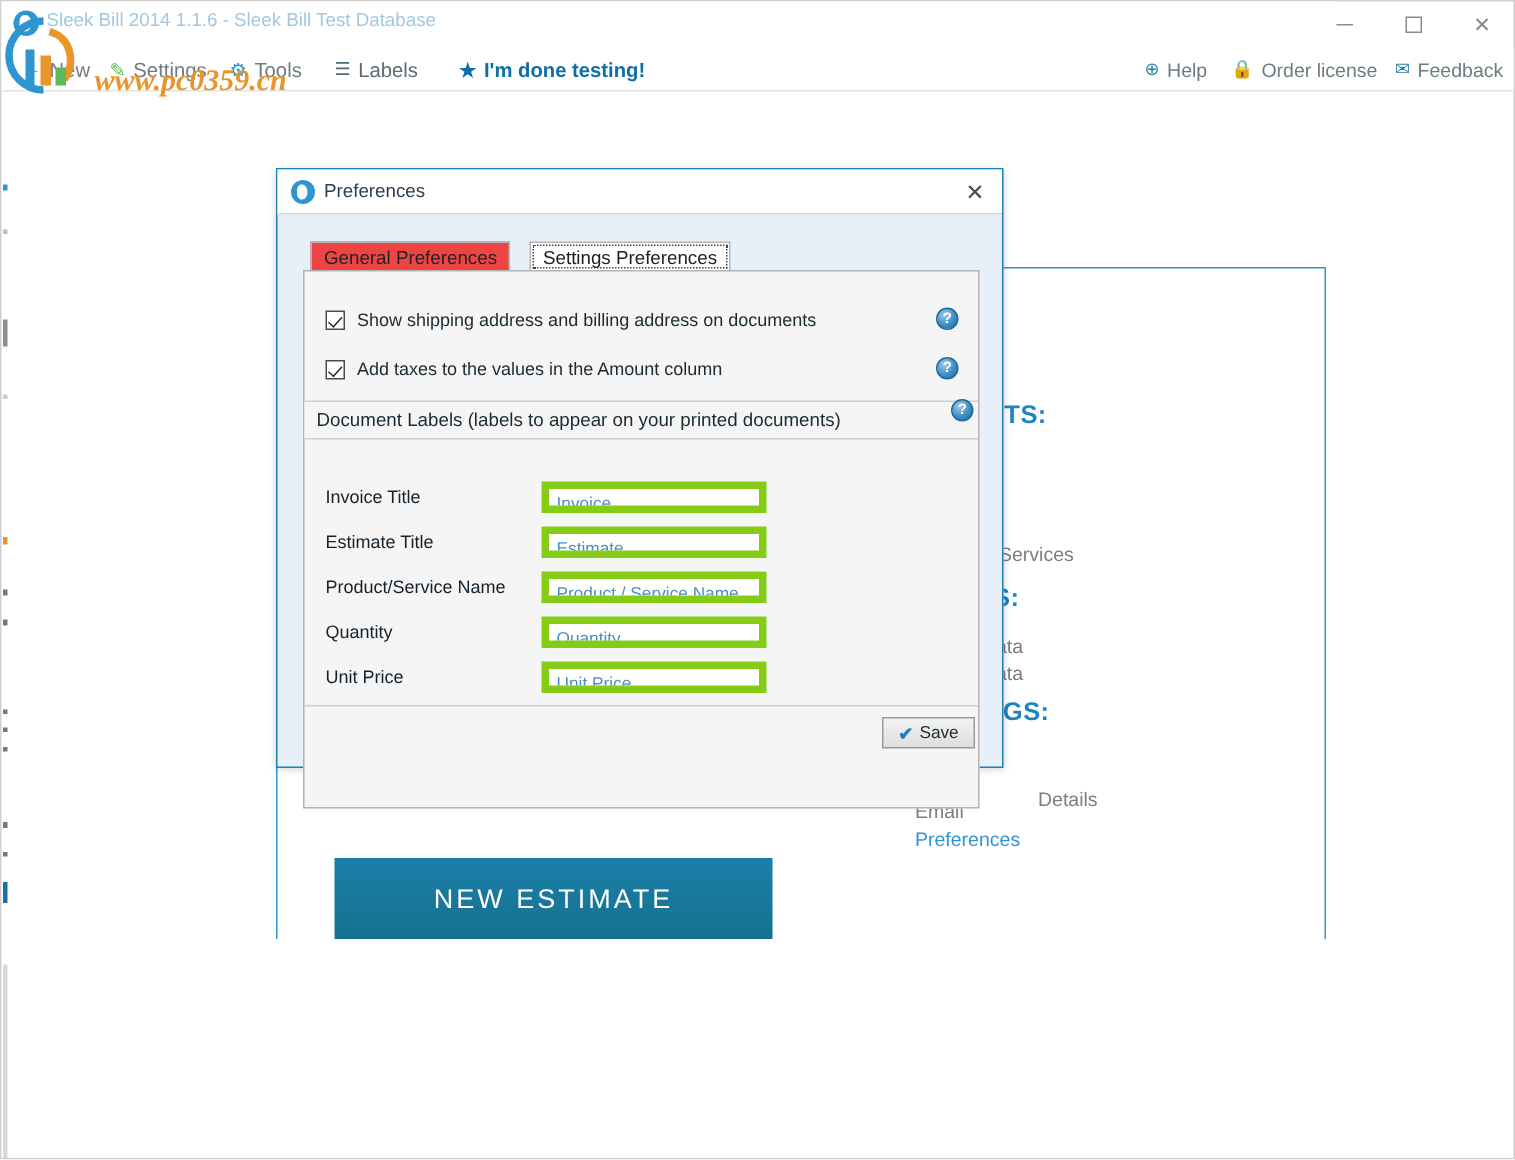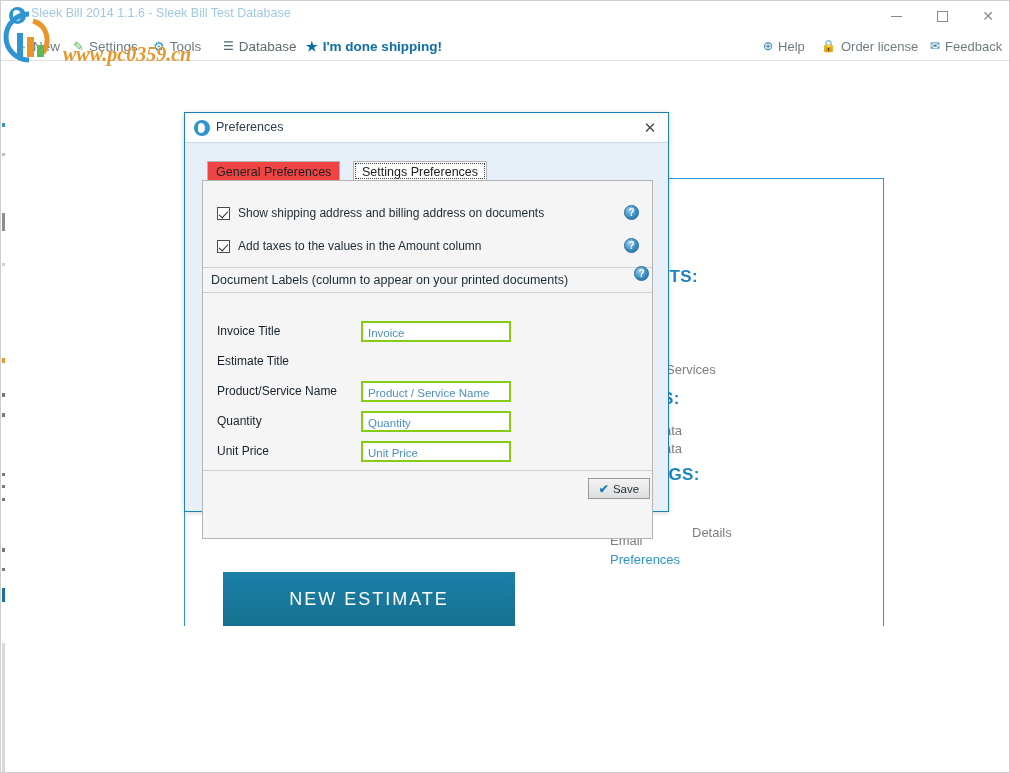--- a/index.html
+++ b/index.html
@@ -211,21 +211,21 @@
     white-space:nowrap;
   }
 
   .fld-row { position:absolute; left:14px; width:420px; height:22px; }
   .fld-label {
     position:absolute; left:0; top:3px; font-size:12px; color:#16222b;
     white-space:nowrap;
   }
   .fld-input {
     position:absolute; left:144px; top:0; width:150px; height:21px;
-    border:2px solid #84cc16; background:#ffffff;
+    border:5px solid #84cc16; background:#ffffff;
     font-size:11.5px; color:#4d8fbe; padding:2px 4px 0 5px;
     font-family:"Liberation Sans", sans-serif;
     line-height:17px; white-space:nowrap; overflow:hidden;
   }
   #fld-1 { top:140px; }
   #fld-2 { top:170px; }
   #fld-3 { top:200px; }
   #fld-4 { top:230px; }
   #fld-5 { top:260px; }
 
@@ -269,25 +269,25 @@
     <div class="tb-item" id="tb-set">
       <span class="tb-ico">✎</span>
       <span>Settings</span>
     </div>
     <div class="tb-item" id="tb-tools">
       <span class="tb-ico">⚙</span>
       <span>Tools</span>
     </div>
     <div class="tb-item" id="tb-rep">
       <span class="tb-ico">☰</span>
-      <span>Database</span>
+      <span>Labels</span>
     </div>
     <div class="tb-item" id="tb-done">
       <span class="tb-ico">★</span>
-      <span>I'm done shipping!</span>
+      <span>I'm done testing!</span>
     </div>
 
     <div class="tb-right" id="tb-help">
       <span class="tb-ico">⊕</span>
       <span>Help</span>
     </div>
     <div class="tb-right" id="tb-license">
       <span class="tb-ico">🔒</span>
       <span>Order license</span>
     </div>
@@ -401,32 +401,33 @@
 
       <div class="chk-row" id="chk-row-2">
         <span class="chk-box"></span>
         <span>Add taxes to the values in the Amount column</span>
       </div>
       <div class="help-ico" id="help-2">
         <span>?</span>
       </div>
 
       <div id="labels-bar">
-        <span>Document Labels (column to appear on your printed documents)</span>
+        <span>Document Labels (labels to appear on your printed documents)</span>
       </div>
       <div class="help-ico" id="help-3">
         <span>?</span>
       </div>
 
       <div class="fld-row" id="fld-1">
         <div class="fld-label">Invoice Title</div>
         <div class="fld-input">Invoice</div>
       </div>
       <div class="fld-row" id="fld-2">
         <div class="fld-label">Estimate Title</div>
+        <div class="fld-input">Estimate</div>
       </div>
       <div class="fld-row" id="fld-3">
         <div class="fld-label">Product/Service Name</div>
         <div class="fld-input">Product / Service Name</div>
       </div>
       <div class="fld-row" id="fld-4">
         <div class="fld-label">Quantity</div>
         <div class="fld-input">Quantity</div>
       </div>
       <div class="fld-row" id="fld-5">

